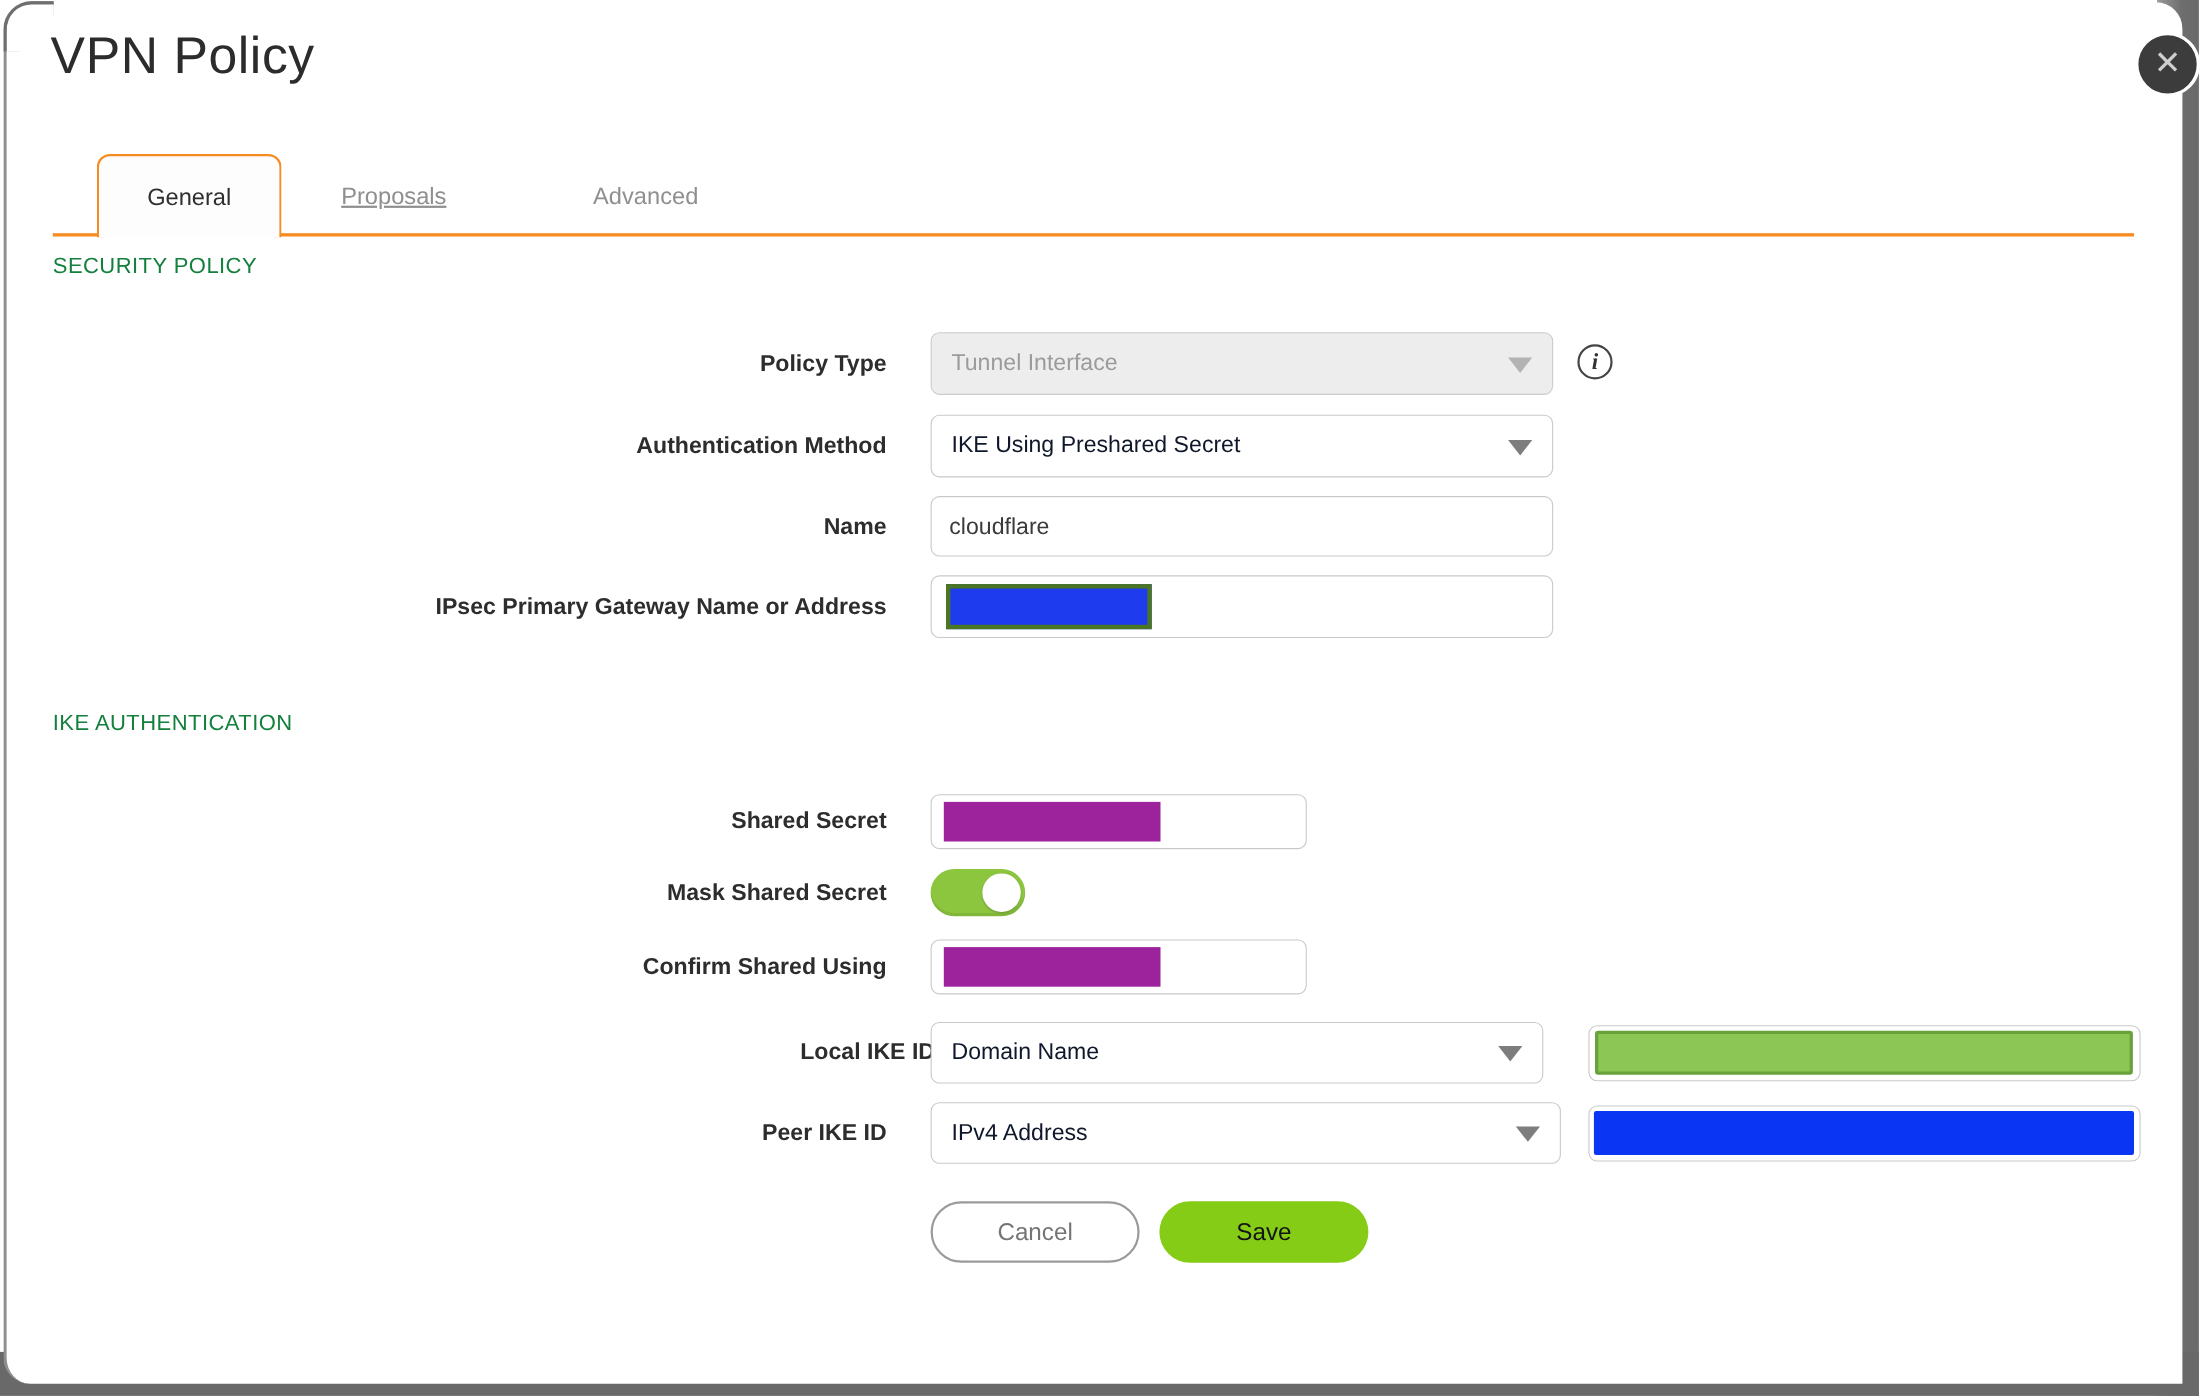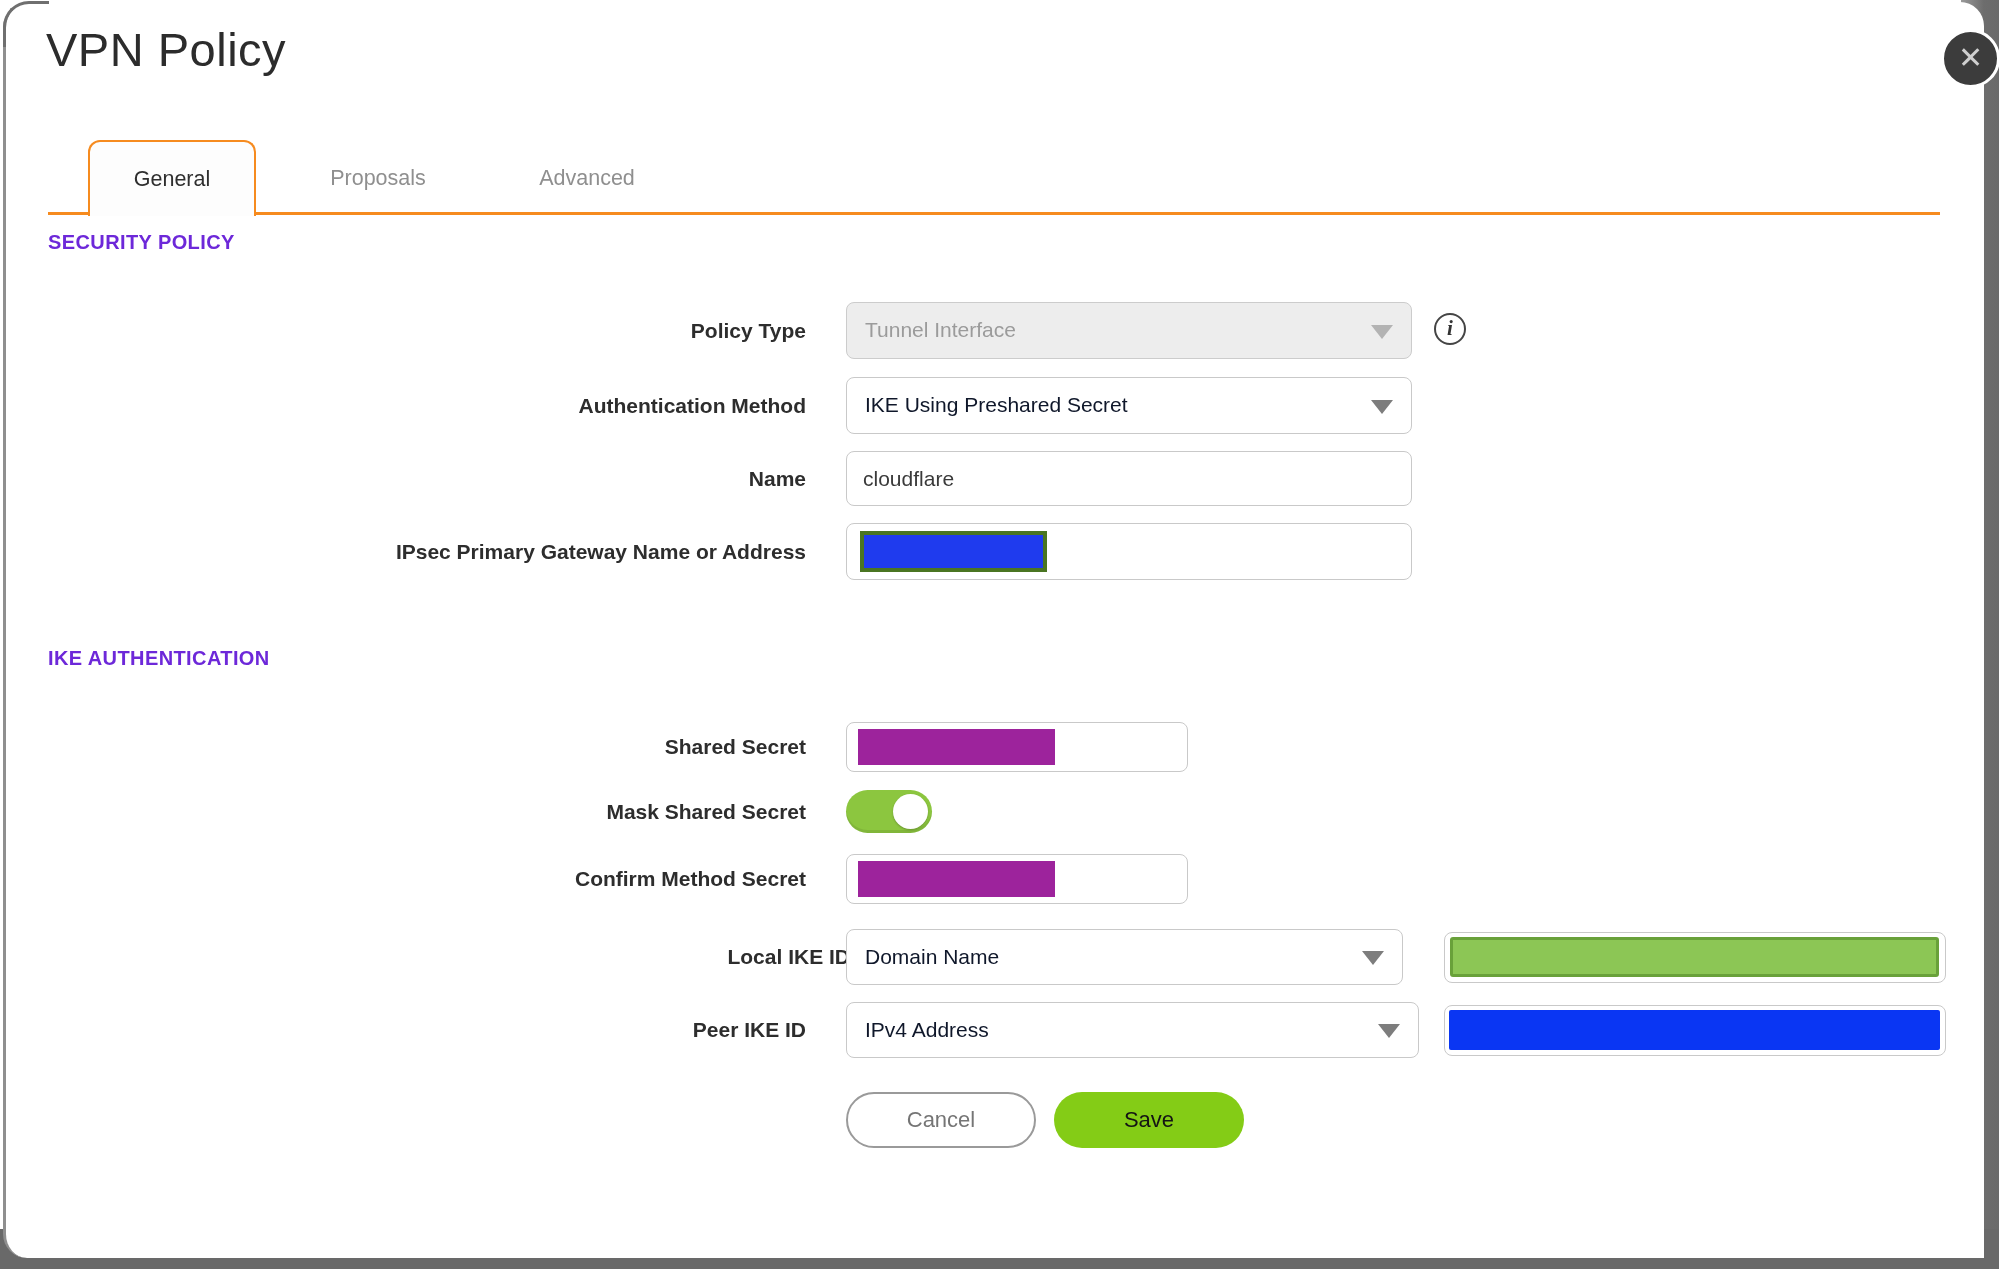--- a/index.html
+++ b/index.html
@@ -28,25 +28,25 @@
   .page-title { position:absolute; left:40px; top:20px; font-size:47px; font-weight:500;
                 color:#2c2c2c; letter-spacing:0.5px; }
 
   
   .tab-underline { position:absolute; left:42px; top:210px; width:1892px; height:3px; background:#F68B1F; }
   .tab { position:absolute; top:138px; height:76px; font-size:21.5px; color:#8f8f8f;
          display:flex; align-items:center; justify-content:center; cursor:pointer; }
   .tab.active { left:82px; width:168px; background:#fdfdfd; color:#2f2f2f;
                 border:2.5px solid #F68B1F; border-bottom:none;
                 border-radius:12px 12px 0 0; z-index:5; }
-  .tab.t1 { left:288px; width:168px; }
+  .tab.t1 { left:268px; width:168px;text-decoration:underline; }
   .tab.t2 { left:497px; width:168px; }
 
-  .section-heading { position:absolute; left:42px; font-size:20px; font-weight:700;
-                     color:#6d28d9; letter-spacing:0.4px; }
+  .section-heading { position:absolute; left:42px; font-size:20px; font-weight:400;
+                     color:#15803d; letter-spacing:0.4px; }
 
   
   .row { position:absolute; left:0; width:1981px; }
   .flabel { position:absolute; left:0; top:0; width:800px; text-align:right;
             font-size:21px; font-weight:700; color:#2d2d2d; }
   .field { position:absolute; left:840px; top:0; background:#ffffff;
            border:1.5px solid #c9c9c9; border-radius:8px; }
   .select { cursor:pointer; }
   .select .value { position:absolute; left:18px; top:0; font-size:21px; color:#0f172a; white-space:nowrap; }
   .caret { position:absolute; right:18px; top:50%; margin-top:-6px; width:0; height:0;
@@ -148,21 +148,21 @@
     </div>
 
     <div class="row" style="top:788px; height:43px;">
       <div class="flabel" style="line-height:43px;">Mask Shared Secret</div>
       <div class="toggle">
         <div class="knob"></div>
       </div>
     </div>
 
     <div class="row" style="top:852px; height:50px;">
-      <div class="flabel" style="line-height:50px;">Confirm Method Secret</div>
+      <div class="flabel" style="line-height:50px;">Confirm Shared Using</div>
       <div class="field" style="width:342px; height:50px;">
         <div class="redact secret"></div>
       </div>
     </div>
 
     <div class="row" style="top:927px; height:56px;">
       <div class="flabel" style="line-height:56px;margin-left:44px;">Local IKE ID</div>
       <div class="field select" style="width:557px; height:56px;">
         <span class="value" style="line-height:53px;">Domain Name</span>
         <span class="caret"></span>

